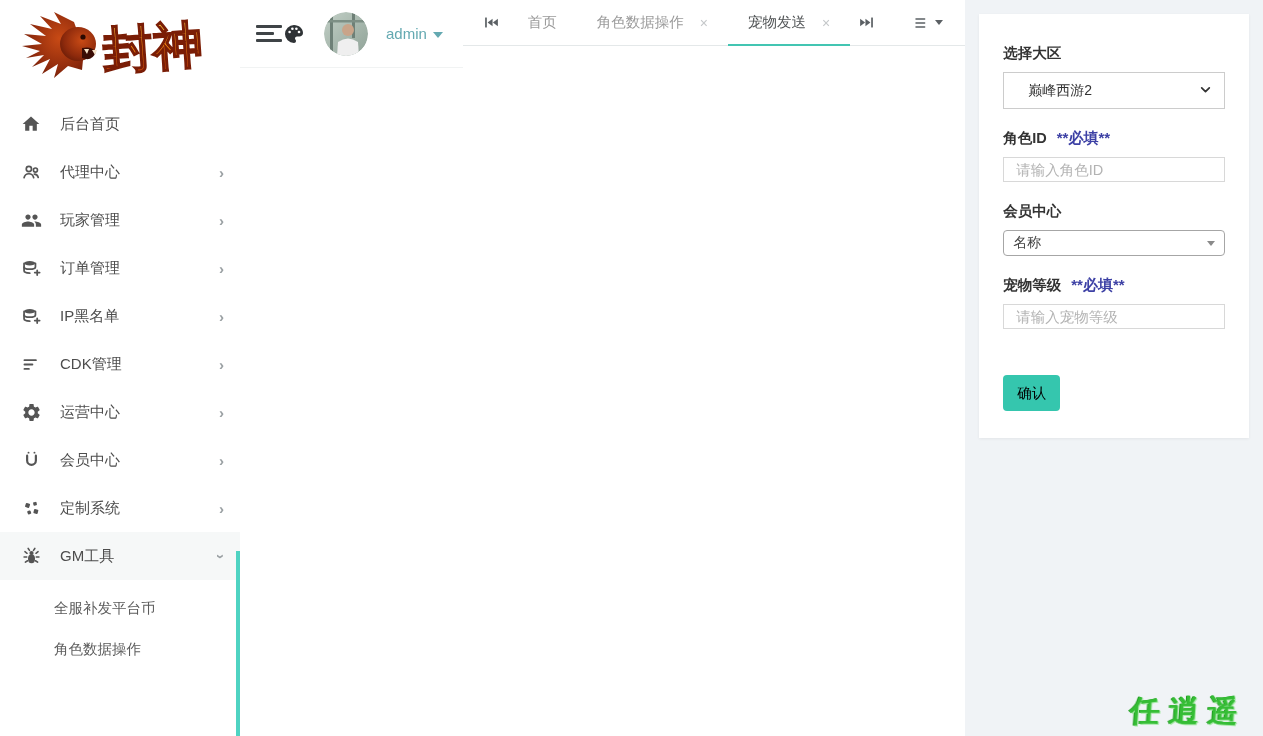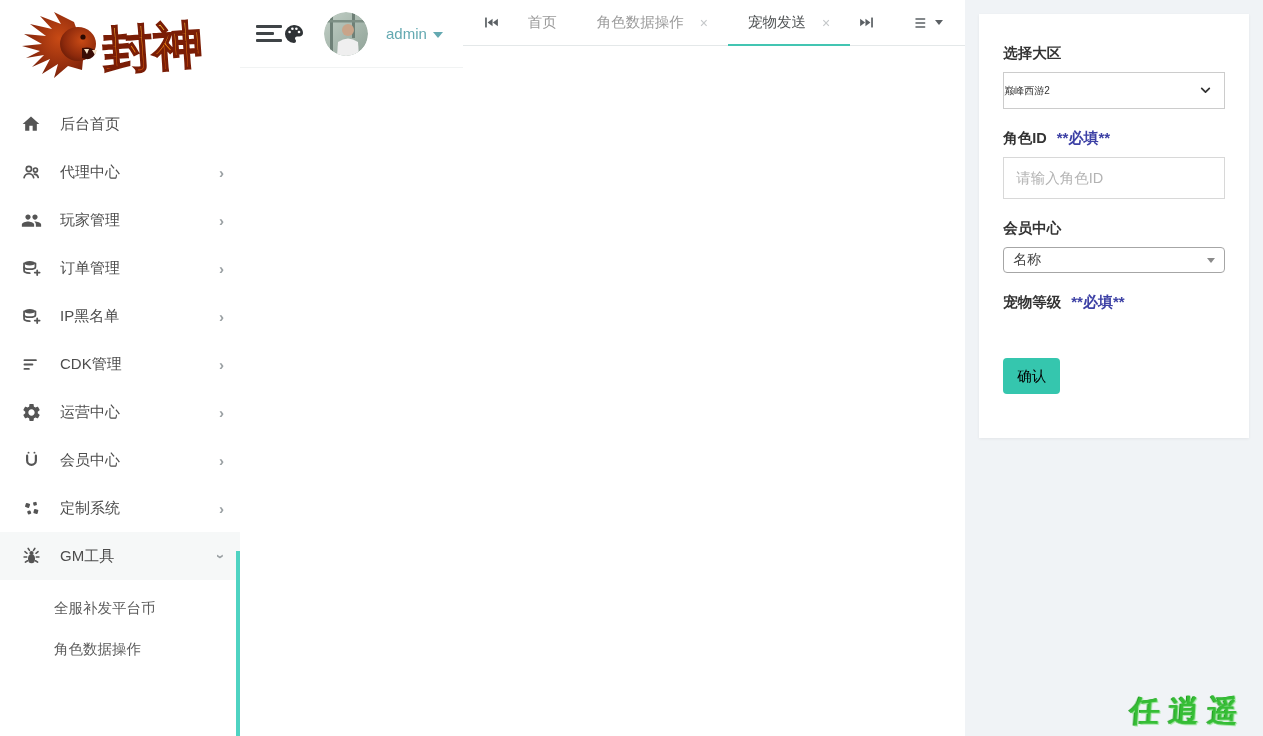--- a/index.html
+++ b/index.html
@@ -50,23 +50,23 @@
     border-top:5px solid #5b6064; margin-left:4px; }
 
   
   .content { flex:1; background:#f0f3f6; padding:14px 14px; overflow:hidden; }
   .card { background:#fff; height:424px; box-shadow:0 1px 3px rgba(0,0,0,.06);
     padding:30px 24px; }
   .f-label { font-size:14.5px; font-weight:bold; color:#333; margin-bottom:9px; }
   .f-required { color:#3d41a5; font-weight:bold; font-size:15px; margin-left:6px; }
   .field { margin-bottom:20px; }
   .select-native { position:relative; height:37px; border:1px solid #ccc; background:#fff;
-    display:flex; align-items:center; padding:0 34px 0 0; font-size:10px; color:#333; cursor:pointer; }
+    display:flex; align-items:center; padding:0 34px 0 24px; font-size:14px; color:#333; cursor:pointer; }
   .select-native .sel-caret { position:absolute; right:12px; top:50%; transform:translateY(-50%); }
-  .text-input { width:100%; height:42px; border:1px solid #d8d8d8; background:#fff;
+  .text-input { width:100%; height:25px; border:1px solid #d8d8d8; background:#fff;
     padding:0 12px; font-size:14.5px; color:#333; outline:none; font-family:inherit; }
   .text-input::placeholder { color:#b3b3b3; }
   .select2 { position:relative; height:26px; border:1px solid #a6a6a6; border-radius:4px; background:#fff;
     display:flex; align-items:center; padding:0 26px 0 9px; font-size:14px; color:#444; cursor:pointer; }
   .select2 .s2-caret { position:absolute; right:9px; top:50%; margin-top:-2px; width:0; height:0;
     border-left:4.5px solid transparent; border-right:4.5px solid transparent; border-top:5.5px solid #8a8a8a; }
   .submit-btn { margin-top:26px; min-width:55px; height:36px; padding:0 14px; border:none; border-radius:4px;
     background:#35c6ae; color:#000000; font-size:14.5px; cursor:pointer; font-family:inherit; }
 
   
@@ -337,20 +337,21 @@
             <span>名称</span>
             <span class="s2-caret"></span>
           </div>
         </div>
 
         <div class="field">
           <div class="f-label">
             <span>宠物等级</span>
             <span class="f-required">**必填**</span>
           </div>
+          <input class="text-input" type="text" placeholder="请输入宠物等级" style="">
         </div>
 
         <button class="submit-btn">确认</button>
       </div>
     </section>
   </div>
 </div>
 
 <div class="watermark">任逍遥</div>
 

